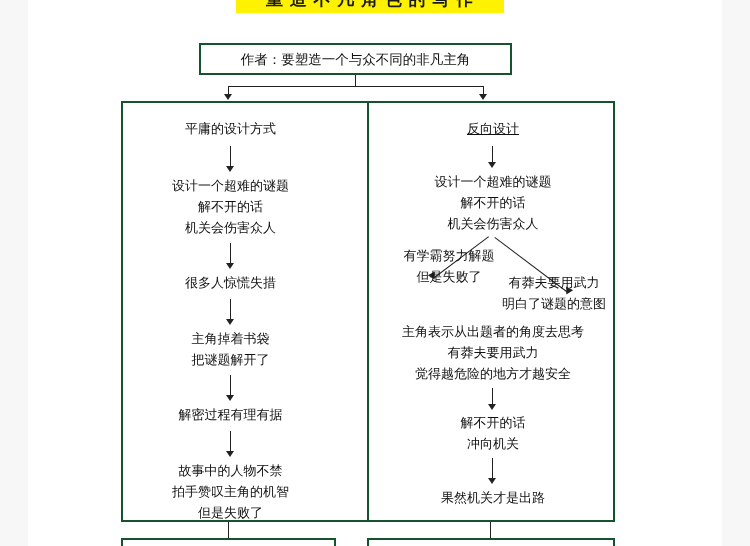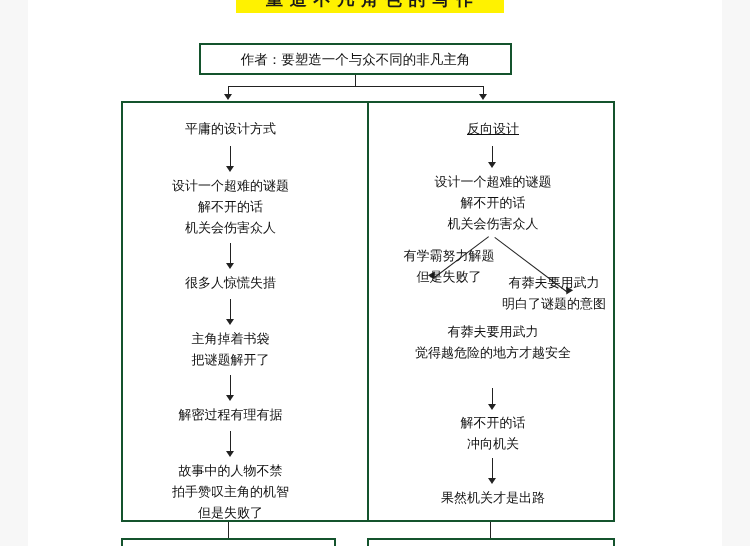--- a/index.html
+++ b/index.html
@@ -246,20 +246,21 @@
         <div class="line">有学霸努力解题</div>
         <div class="line">但是失败了</div>
       </div>
 
       <div class="node" style="left:110px; top:169px; width:150px; text-align:center;">
         <div class="line">有莽夫要用武力</div>
         <div class="line">明白了谜题的意图</div>
       </div>
 
       <div class="node" style="left:0; top:218px; width:248px;">
+        <div class="line">主角表示从出题者的角度去思考</div>
         <div class="line">有莽夫要用武力</div>
         <div class="line">觉得越危险的地方才越安全</div>
       </div>
 
       <div class="vline" style="left:123px; top:285px; height:18px;"></div>
       <div class="arrow-head" style="left:119px; top:301px;"></div>
 
       <div class="node" style="left:0; top:309px; width:248px;">
         <div class="line">解不开的话</div>
         <div class="line">冲向机关</div>

